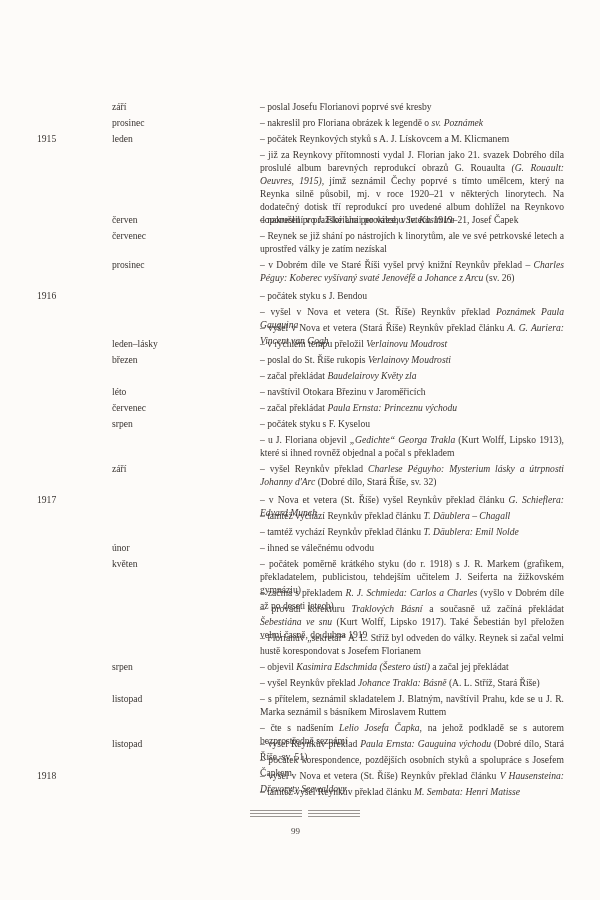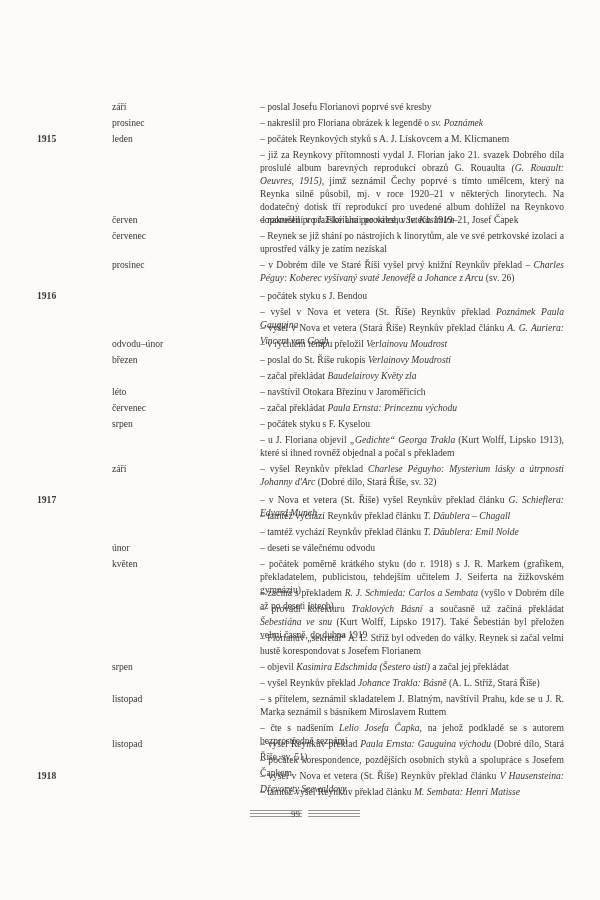--- a/index.html
+++ b/index.html
@@ -8,32 +8,32 @@
     background:#fdfbf9;
     font-family:"Liberation Serif", "DejaVu Serif", serif;
     color:#3a3532;
     position:relative;
   }
   .page { position:absolute; left:0; top:0; width:600px; height:900px; }
   .row {
     position:absolute; left:0; width:600px;
     font-size:9.6px; line-height:13px;
   }
-  .year { position:absolute; left:37px;font-weight:bold; }
+  .year { position:absolute; left:37px; }
   .month { position:absolute; left:112px; }
   .text { position:absolute; left:260px; width:304px; text-align:justify; }
   .text i { font-style:italic; }
   .footer {
     position:absolute; top:806px; left:0; width:600px; height:20px;
   }
   .lines { position:absolute; top:4px; width:52px; }
   .lines div { height:1px; background:#9a9592; margin-bottom:2px; }
   .lines.left { left:250px; }
   .lines.right { left:308px; }
-  .pnum { position:absolute; left:291px; top:3px; font-size:9px; color:#4a4542; }
+  .pnum { position:absolute; left:291px; top:20px; font-size:9px; color:#4a4542; }
 </style>
 </head>
 <body>
 
 <div class="page">
   <div id="entries">
       <div class="row" style="top: 100px;">
         <span class="year"></span>
         <span class="month">září</span>
         <div class="text">– poslal Josefu Florianovi poprvé své kresby</div>
@@ -54,21 +54,21 @@
         <div class="text">– již za Reynkovy přítomnosti vydal J. Florian jako 21. svazek Dobrého díla proslulé album barevných reprodukcí obrazů G. Rouaulta <i>(G. Rouault: Oeuvres, 1915)</i>, jímž seznámil Čechy poprvé s tímto umělcem, který na Reynka silně působil, mj. v roce 1920–21 v některých linorytech. Na dodatečný dotisk tří reprodukcí pro uvedené album dohlížel na Reynkovo doporučení v pražské Unii po válce, v letech 1919–21, Josef Čapek</div>
       </div>
       <div class="row" style="top: 213px;">
         <span class="year"></span>
         <span class="month">červen</span>
         <div class="text">– nakreslil pro J. Floriana perokresbu <i>Sv. Kasimira</i></div>
       </div>
       <div class="row" style="top: 229px;">
         <span class="year"></span>
         <span class="month">červenec</span>
-        <div class="text">– Reynek se již shání po nástrojích k linorytům, ale ve své petrkovské izolaci a uprostřed války je zatím nezískal</div>
+        <div class="text">– Reynek se již shání po nástrojích k linorytům, ale ve své petrkovské letech a uprostřed války je zatím nezískal</div>
       </div>
       <div class="row" style="top: 258px;">
         <span class="year"></span>
         <span class="month">prosinec</span>
         <div class="text">– v Dobrém díle ve Staré Říši vyšel prvý knižní Reynkův překlad – <i>Charles Péguy: Koberec vyšívaný svaté Jenovéfě a Johance z Arcu</i> (sv. 26)</div>
       </div>
       <div class="row" style="top: 289px;">
         <span class="year">1916</span>
         <span class="month"></span>
         <div class="text">– počátek styku s J. Bendou</div>
@@ -78,21 +78,21 @@
         <span class="month"></span>
         <div class="text">– vyšel v Nova et vetera (St. Říše) Reynkův překlad <i>Poznámek Paula Gauguina</i></div>
       </div>
       <div class="row" style="top: 321px;">
         <span class="year"></span>
         <span class="month"></span>
         <div class="text">– vyšel v Nova et vetera (Stará Říše) Reynkův překlad článku <i>A. G. Auriera: Vincent van Gogh</i></div>
       </div>
       <div class="row" style="top: 337px;">
         <span class="year"></span>
-        <span class="month">odvodu–únor</span>
+        <span class="month">leden–lásky</span>
         <div class="text">– v rychlém tempu přeložil <i>Verlainovu Moudrost</i></div>
       </div>
       <div class="row" style="top: 353px;">
         <span class="year"></span>
         <span class="month">březen</span>
         <div class="text">– poslal do St. Říše rukopis <i>Verlainovy Moudrosti</i></div>
       </div>
       <div class="row" style="top: 369px;">
         <span class="year"></span>
         <span class="month"></span>
@@ -134,31 +134,31 @@
         <div class="text">– tamtéž vychází Reynkův překlad článku <i>T. Däublera – Chagall</i></div>
       </div>
       <div class="row" style="top: 525px;">
         <span class="year"></span>
         <span class="month"></span>
         <div class="text">– tamtéž vychází Reynkův překlad článku <i>T. Däublera: Emil Nolde</i></div>
       </div>
       <div class="row" style="top: 541px;">
         <span class="year"></span>
         <span class="month">únor</span>
-        <div class="text">– deseti se válečnému odvodu</div>
+        <div class="text">– ihned se válečnému odvodu</div>
       </div>
       <div class="row" style="top: 557px;">
         <span class="year"></span>
         <span class="month">květen</span>
         <div class="text">– počátek poměrně krátkého styku (do r. 1918) s J. R. Markem (grafikem, překladatelem, publicistou, tehdejším učitelem J. Seiferta na žižkovském gymnáziu)</div>
       </div>
       <div class="row" style="top: 586px;">
         <span class="year"></span>
         <span class="month"></span>
-        <div class="text">– začíná s překladem <i>R. J. Schmieda: Carlos a Sembata</i> (vyšlo v Dobrém díle až po deseti letech)</div>
+        <div class="text">– začíná s překladem <i>R. J. Schmieda: Carlos a Charles</i> (vyšlo v Dobrém díle až po deseti letech)</div>
       </div>
       <div class="row" style="top: 602px;">
         <span class="year"></span>
         <span class="month"></span>
         <div class="text">– provádí korekturu <i>Traklových Básní</i> a současně už začíná překládat <i>Šebestiána ve snu</i> (Kurt Wolff, Lipsko 1917). Také Šebestián byl přeložen velmi časně, do dubna 1919</div>
       </div>
       <div class="row" style="top: 631px;">
         <span class="year"></span>
         <span class="month"></span>
         <div class="text">– Florianův „sekretář“ A. L. Stříž byl odveden do války. Reynek si začal velmi hustě korespondovat s Josefem Florianem</div>

